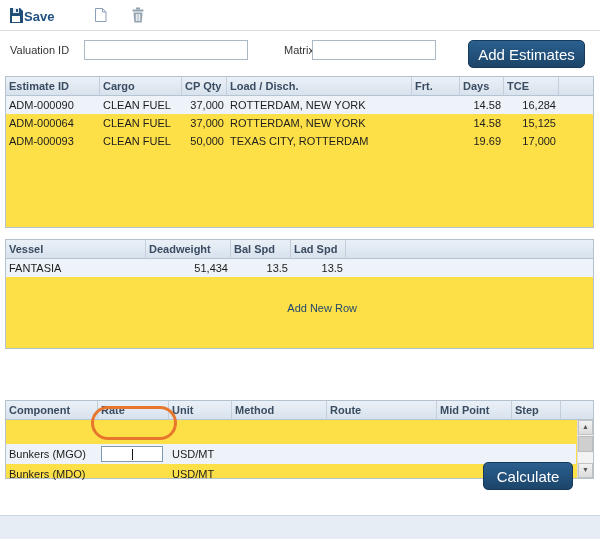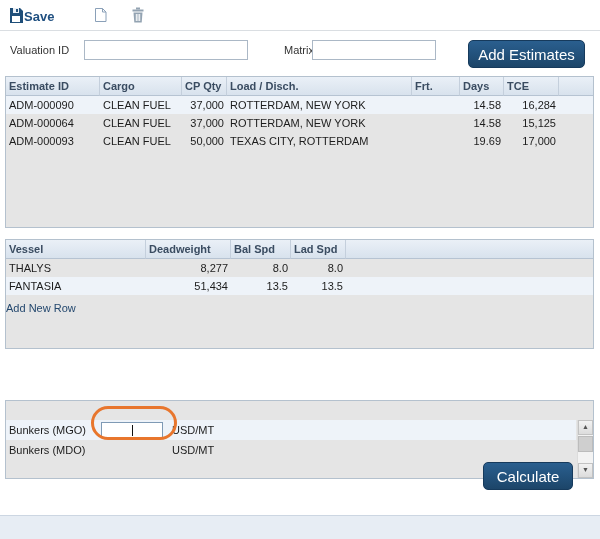--- a/index.html
+++ b/index.html
@@ -18,35 +18,35 @@
                  display:flex; align-items:center; justify-content:center; }
 
   
   .formrow { position:absolute; top:38px; left:0; width:600px; height:26px;padding-left:46px; }
   .flabel { position:absolute; top:6px; color:#333; }
   .tinput { position:absolute; top:2px; height:20px; border:1px solid #abb8c6; background:#fff; font-size:11px; padding:0 4px; }
   .navy-btn { position:absolute; height:28px; background:linear-gradient(#2a5f8f,#1c4569); color:#fff;
               border:1px solid #163a5c; border-radius:5px; font-size:15px; cursor:pointer; }
 
   
-  .panel { position:absolute; background:#e5e5e5; border:1px solid #b4c1ce; }
+  .panel { position:absolute; background:#fde047; border:1px solid #b4c1ce; }
   .grid { border-collapse:separate; border-spacing:0; table-layout:fixed; width:100%; font-size:11px; }
   .grid th { background:linear-gradient(#eaf0f7,#d8e2ed); color:#3a4c61; font-weight:700; text-align:left;
              padding:2px 3px; height:19px; border-right:1px solid #c4cfdc; border-bottom:1px solid #b6c3d2;
              overflow:hidden; white-space:nowrap; cursor:pointer; }
   .grid th:last-child { border-right:none; }
   .grid td { padding:2px 3px; height:18px; white-space:nowrap; overflow:hidden; }
   .grid tr.alt td { background:#eef3f9; }
   .num { text-align:right; }
 
-  .addnew { position:absolute; left:0; top:62px; width:345px; text-align:left; color:#24486e; cursor:pointer; }
+  .addnew { position:absolute; left:6px; top:62px; width:345px; text-align:right; color:#24486e; cursor:pointer; }
 
   
   .cbody { position:absolute; top:19px; left:0; right:0; bottom:0; }
-  .cbody .grid { width:calc(100% - 17px); }
+  .cbody .grid { width:calc(100% - 17px);margin-top:24px; }
   .cbody .grid td { height:20px; padding:0 3px; vertical-align:middle; }
   .rate-input { position:relative; display:inline-block; width:62px; height:16px; border:1px solid #7f9ab5; background:#fff; vertical-align:middle; }
   .caret { position:absolute; left:30px; top:2px; width:1px; height:11px; background:#111; }
 
   
   .scrollbar { position:absolute; top:0; right:0; bottom:0; width:16px; background:#f3f3f3; border-left:1px solid #dcdcdc; }
   .sb-btn { position:absolute; left:0; width:15px; height:15px; background:linear-gradient(#f2f2f2,#dcdcdc);
             border:1px solid #c2c2c2; color:#555; font-size:7px; line-height:12px; text-align:center; cursor:pointer; }
   .sb-up { top:0; } .sb-down { bottom:0; }
   .sb-thumb { position:absolute; left:0; top:16px; width:15px; height:16px; background:#cfcfcf; border:1px solid #bcbcbc; cursor:grab; }
@@ -175,40 +175,57 @@
     <thead>
       <tr>
         <th>Vessel</th>
         <th>Deadweight</th>
         <th>Bal Spd</th>
         <th>Lad Spd</th>
         <th></th>
       </tr>
     </thead>
     <tbody>
-      <tr>
-        <td>THALYS</td>
-        <td class="num">8,277</td>
-        <td class="num">8.0</td>
-        <td class="num">8.0</td>
-        <td></td>
-      </tr>
       <tr class="alt">
         <td>FANTASIA</td>
         <td class="num">51,434</td>
         <td class="num">13.5</td>
         <td class="num">13.5</td>
         <td></td>
       </tr>
     </tbody>
   </table>
   <div class="addnew">Add New Row</div>
 </div>
 
 <div class="panel" style="left:5px; top:400px; width:589px; height:79px">
+  <table class="grid">
+    <colgroup>
+        <col style="width:92px">
+        <col style="width:71px">
+        <col style="width:63px">
+        <col style="width:95px">
+        <col style="width:110px">
+        <col style="width:75px">
+        <col style="width:49px">
+        <col>
+      </colgroup>
+    <thead>
+      <tr>
+        <th>Component</th>
+        <th>Rate</th>
+        <th>Unit</th>
+        <th>Method</th>
+        <th>Route</th>
+        <th>Mid Point</th>
+        <th>Step</th>
+        <th></th>
+      </tr>
+    </thead>
+  </table>
   <div class="cbody">
     <table class="grid">
       <colgroup>
           <col style="width:92px">
           <col style="width:71px">
           <col style="width:63px">
           <col style="width:95px">
           <col style="width:110px">
           <col style="width:75px">
           <col style="width:49px">

